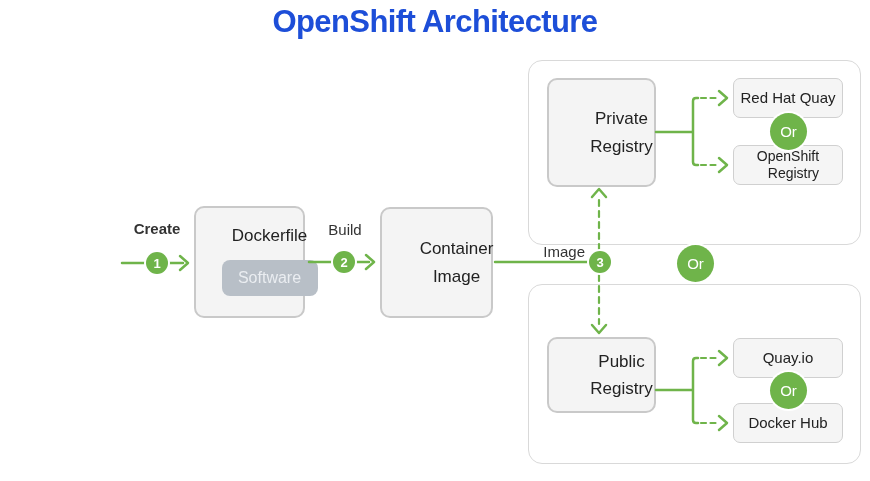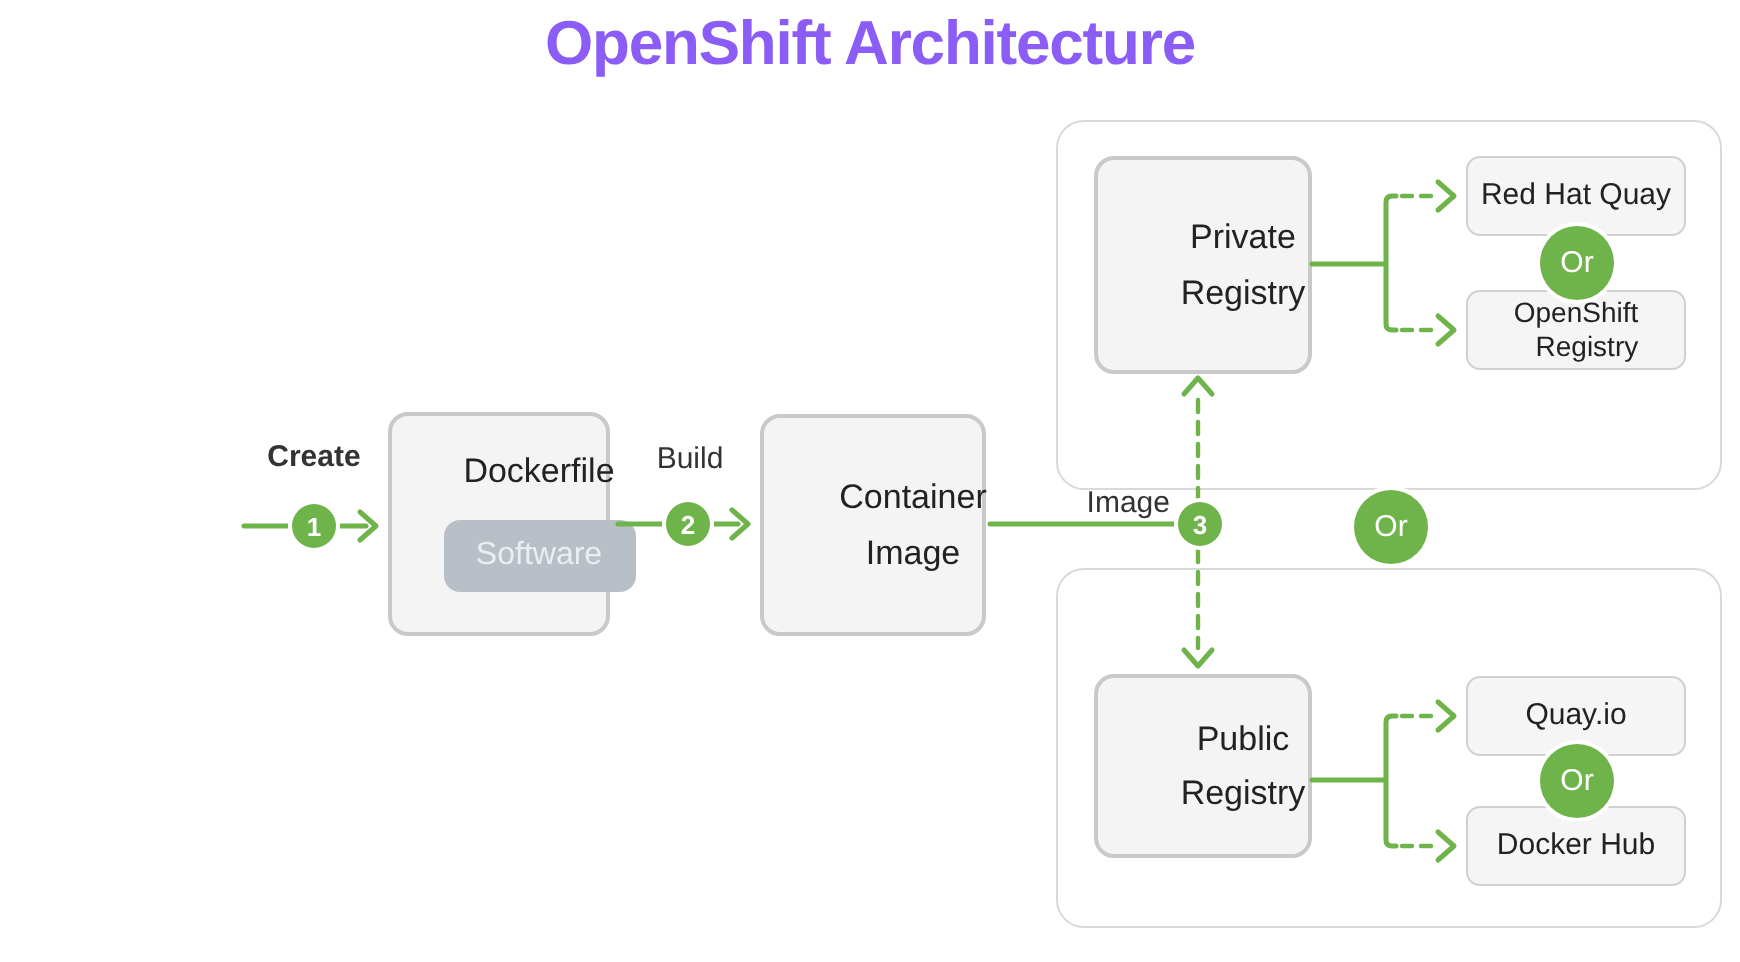--- a/index.html
+++ b/index.html
@@ -10,39 +10,39 @@
     --software-bg:#b8bfc7;
     --software-text:#eaedf1;
     --text-dark:#222222;
     --label-dark:#333333;
   }
   html,body{margin:0;padding:0;background:#ffffff;}
   body{font-family:"Liberation Sans","DejaVu Sans",sans-serif;}
   .stage{position:relative;width:870px;height:481px;background:#fff;overflow:hidden;}
 
   .title{position:absolute;top:4px;left:0;width:100%;margin:0;text-align:center;
-    font-size:31px;font-weight:700;letter-spacing:-0.6px;color:#8b5cf6;z-index:2;}
+    font-size:31px;font-weight:700;letter-spacing:-0.6px;color:#1d4ed8;z-index:2;}
 
   
   .group{position:absolute;background:#fff;border:1.5px solid var(--container-border);
     border-radius:14px;z-index:1;}
   #private-group{left:528px;top:60px;width:331px;height:183px;}
   #public-group{left:528px;top:284px;width:331px;height:178px;}
 
   
   .node{position:absolute;background:var(--box-fill);border:2px solid var(--box-border);
     border-radius:10px;display:flex;align-items:center;justify-content:center;
     text-align:center;color:var(--text-dark);z-index:2;box-sizing:border-box;padding-left:40px;}
   .node-label{white-space:pre-line;font-size:17px;line-height:1.6;color:var(--text-dark);}
   #app-dev{left:8px;top:207px;width:112px;height:111px;border-color:var(--green);}
   #dockerfile{left:194px;top:206px;width:111px;height:112px;
     flex-direction:column;justify-content:flex-start;padding-top:14px;gap:11px;}
   #container-image{left:380px;top:207px;width:113px;height:111px;}
   #private-registry{left:547px;top:78px;width:109px;height:109px;}
-  #public-registry{left:547px;top:337px;width:109px;height:92px;}
+  #public-registry{left:547px;top:337px;width:109px;height:76px;}
 
   .software-chip{width:96px;height:36px;background:var(--software-bg);border-radius:8px;
     display:flex;align-items:center;justify-content:center;}
   .software-chip span{font-size:16px;color:var(--software-text);}
 
   
   .option{position:absolute;width:110px;height:40px;background:#f5f5f5;
     border:1.5px solid #d0d0d0;border-radius:7px;display:flex;align-items:center;
     justify-content:center;text-align:center;z-index:2;box-sizing:border-box;}
   .option-label{font-size:15px;color:var(--text-dark);white-space:pre-line;line-height:1.25;text-align:right;}

